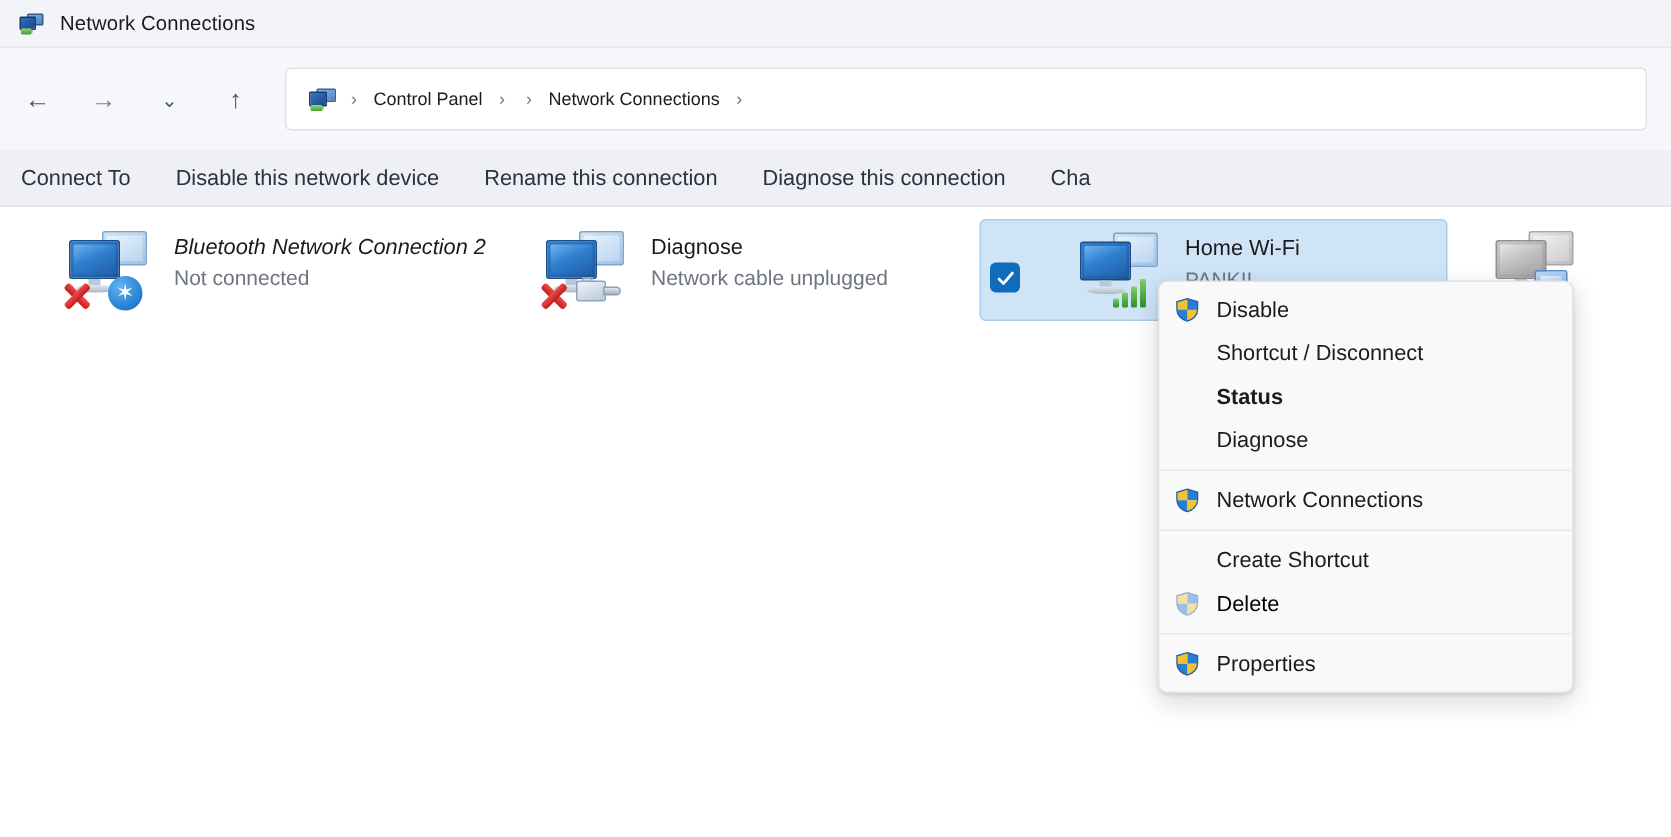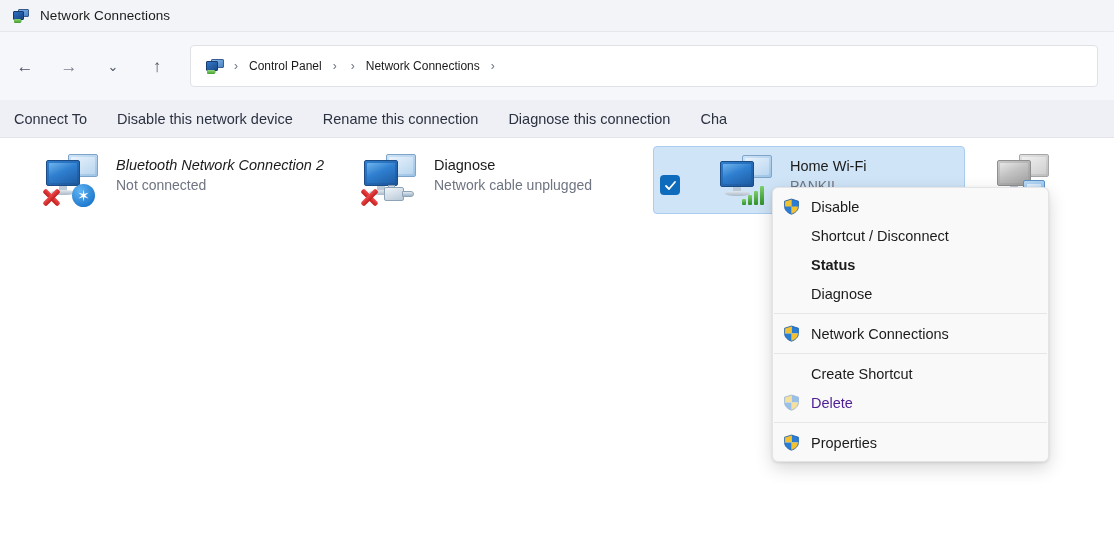--- a/index.html
+++ b/index.html
@@ -288,21 +288,21 @@
     padding: 4px 0;
     overflow: hidden;
   }
   .mi {
     height: 29px;
     display: flex; align-items: center;
     padding-left: 10px;
     font-size: 14.5px; color: #1b1b1b;
   }
   .mi.bold { font-weight: bold; }
-  .mi.disabled { color: #4c1d95; }
+  .mi.disabled { color: #000000; }
   .mi-icon { width: 28px; flex: none; display: flex; align-items: center; }
   .mi-label { white-space: nowrap; }
   .mi-sep {
     height: 1px; background: #e6e6e8; margin: 5px 1px;
   }
 
   
   .shield { width: 17px; height: 17px; display: block; }
   .shield.dim { opacity: .45; }
 </style>

